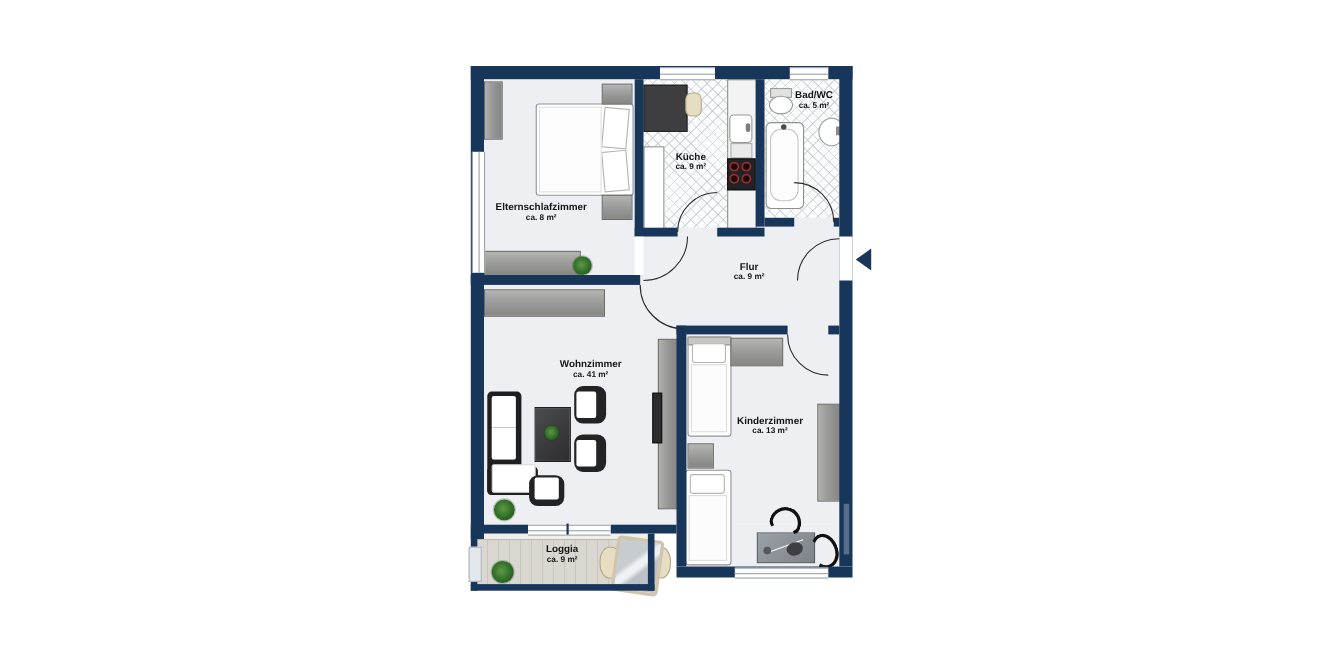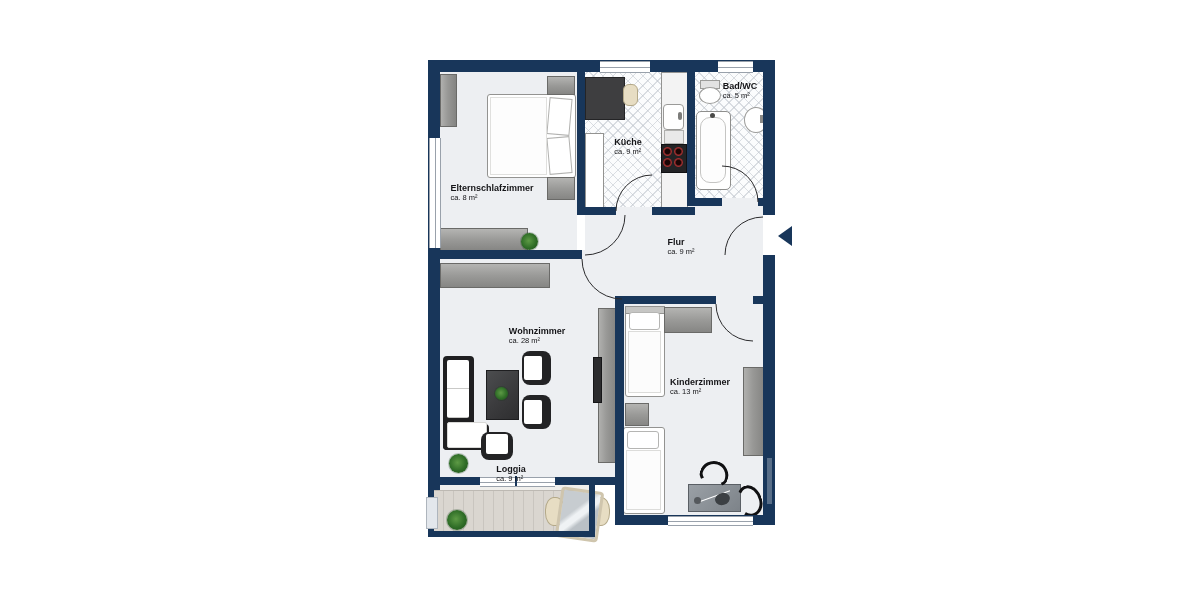--- a/index.html
+++ b/index.html
@@ -24,23 +24,23 @@
   
   .fur{z-index:20;}
   .gray{background:linear-gradient(90deg,#b0b0ae 0%,#989896 45%,#848482 100%);border:1px solid #6a6a68;}
   .grayh{background:linear-gradient(180deg,#b4b4b2 0%,#9a9a98 50%,#868684 100%);border:1px solid #6a6a68;}
   .whitef{background:#ffffff;border:1px solid #939391;}
   .dark{background:#3e3e40;border:1px solid #242426;}
   .plant{border-radius:50%;background:radial-gradient(circle at 45% 45%,#5d9a45 0%,#2f6d27 55%,#1c4d19 100%);
          box-shadow:0 0 0 1px rgba(20,60,18,.25);z-index:25;}
   .beige{background:#e7ddc3;border:1px solid #b4a989;border-radius:6px;}
   
-  .lbl{z-index:60;text-align:left;color:#141417;transform:translateX(-50%);white-space:nowrap;}
+  .lbl{z-index:60;text-align:center;color:#141417;transform:translateX(-50%);white-space:nowrap;}
   .lbl .n{display:block;font-weight:bold;font-size:9px;line-height:10px;}
-  .lbl .a{display:block;font-weight:normal;font-size:7.5px;line-height:9px;}
+  .lbl .a{display:block;font-weight:bold;font-size:7.5px;line-height:9px;}
   svg.overlay{position:absolute;left:0;top:0;z-index:50;pointer-events:none;}
   .wm{z-index:55;}
 </style>
 </head>
 <body>
 
 <div class="canvas">
 
   <div class="abs floor" style="left:440px;top:72px;width:323px;height:405px;"></div>
   <div class="abs floor" style="left:624px;top:477px;width:139px;height:38px;"></div>
@@ -174,24 +174,24 @@
   <div class="abs lbl" style="left:740px;top:81px;">
     <span class="n">Bad/WC</span>
     <span class="a">ca. 5 m²</span>
   </div>
   <div class="abs lbl" style="left:681px;top:237px;">
     <span class="n">Flur</span>
     <span class="a">ca. 9 m²</span>
   </div>
   <div class="abs lbl" style="left:537px;top:326px;">
     <span class="n">Wohnzimmer</span>
-    <span class="a">ca. 28 m²</span>
+    <span class="a">ca. 41 m²</span>
   </div>
   <div class="abs lbl" style="left:700px;top:377px;">
     <span class="n">Kinderzimmer</span>
     <span class="a">ca. 13 m²</span>
   </div>
-  <div class="abs lbl" style="left:511px;top:464px;">
+  <div class="abs lbl" style="left:511px;top:494px;">
     <span class="n">Loggia</span>
     <span class="a">ca. 9 m²</span>
   </div>
 
 </div>
 
 </body></html>

